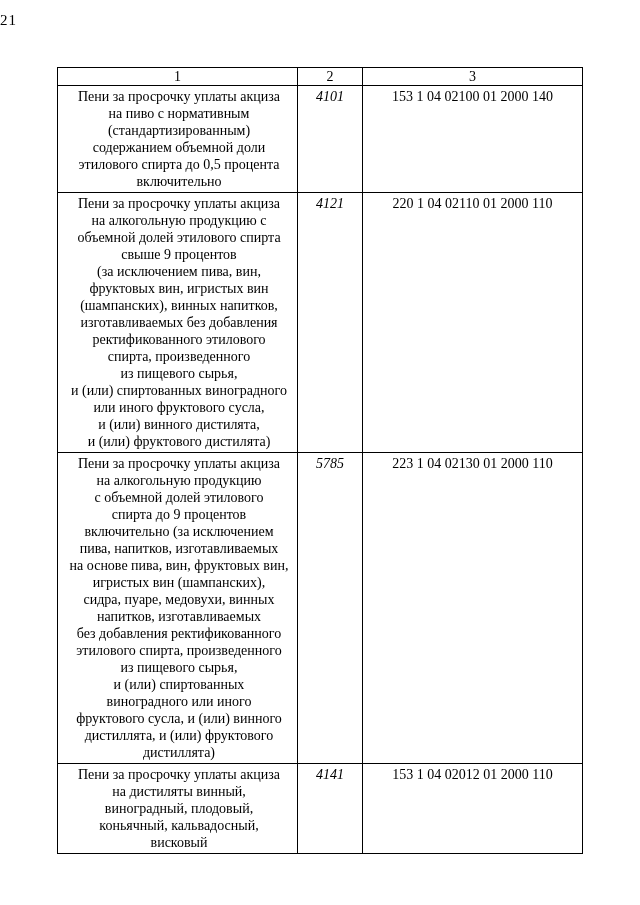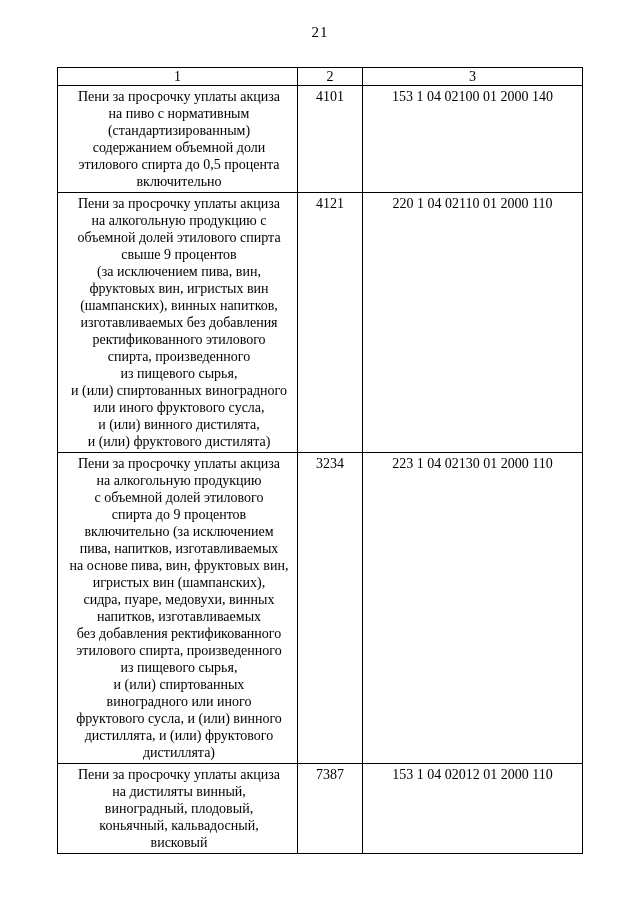--- a/index.html
+++ b/index.html
@@ -10,24 +10,23 @@
   body {
     position: relative;
     width: 640px;
     height: 905px;
     font-family: "Liberation Serif", serif;
     color: #000000;
     overflow: hidden;
   }
   .page-number {
     position: absolute;
-    top: 24px;
+    top: 12px;
     left: 0;
     right: 0;
-    text-align: center;
     font-size: 15px;
     letter-spacing: 1px;
   }
   table.kbk-table {
     position: absolute;
     left: 57px;
     top: 67px;
     width: 525px;
     border-collapse: collapse;
     table-layout: fixed;
@@ -51,20 +50,21 @@
   }
   td.desc {
     white-space: pre-line;
     text-align: center;
     padding-left: 7px;
     padding-top: 2px;
   }
   td.code {
     text-align: center;
     padding-top: 2px;
+    font-style: italic;
   }
   td.kbk {
     text-align: center;
     padding-top: 2px;
   }
 </style>
 </head>
 <body>
 
 <div class="page-number">21</div>
@@ -124,26 +124,26 @@
 сидра, пуаре, медовухи, винных
 напитков, изготавливаемых
 без добавления ректификованного
 этилового спирта, произведенного
 из пищевого сырья,
 и (или) спиртованных
 виноградного или иного
 фруктового сусла, и (или) винного
 дистиллята, и (или) фруктового
 дистиллята)</td>
-      <td class="code">3234</td>
+      <td class="code">5785</td>
       <td class="kbk">223 1 04 02130 01 2000 110</td>
     </tr>
     <tr>
       <td class="desc">Пени за просрочку уплаты акциза
 на дистиляты винный,
 виноградный, плодовый,
 коньячный, кальвадосный,
 висковый</td>
-      <td class="code">7387</td>
+      <td class="code">4141</td>
       <td class="kbk">153 1 04 02012 01 2000 110</td>
     </tr>
   </tbody>
 </table>
 
 </body></html>

